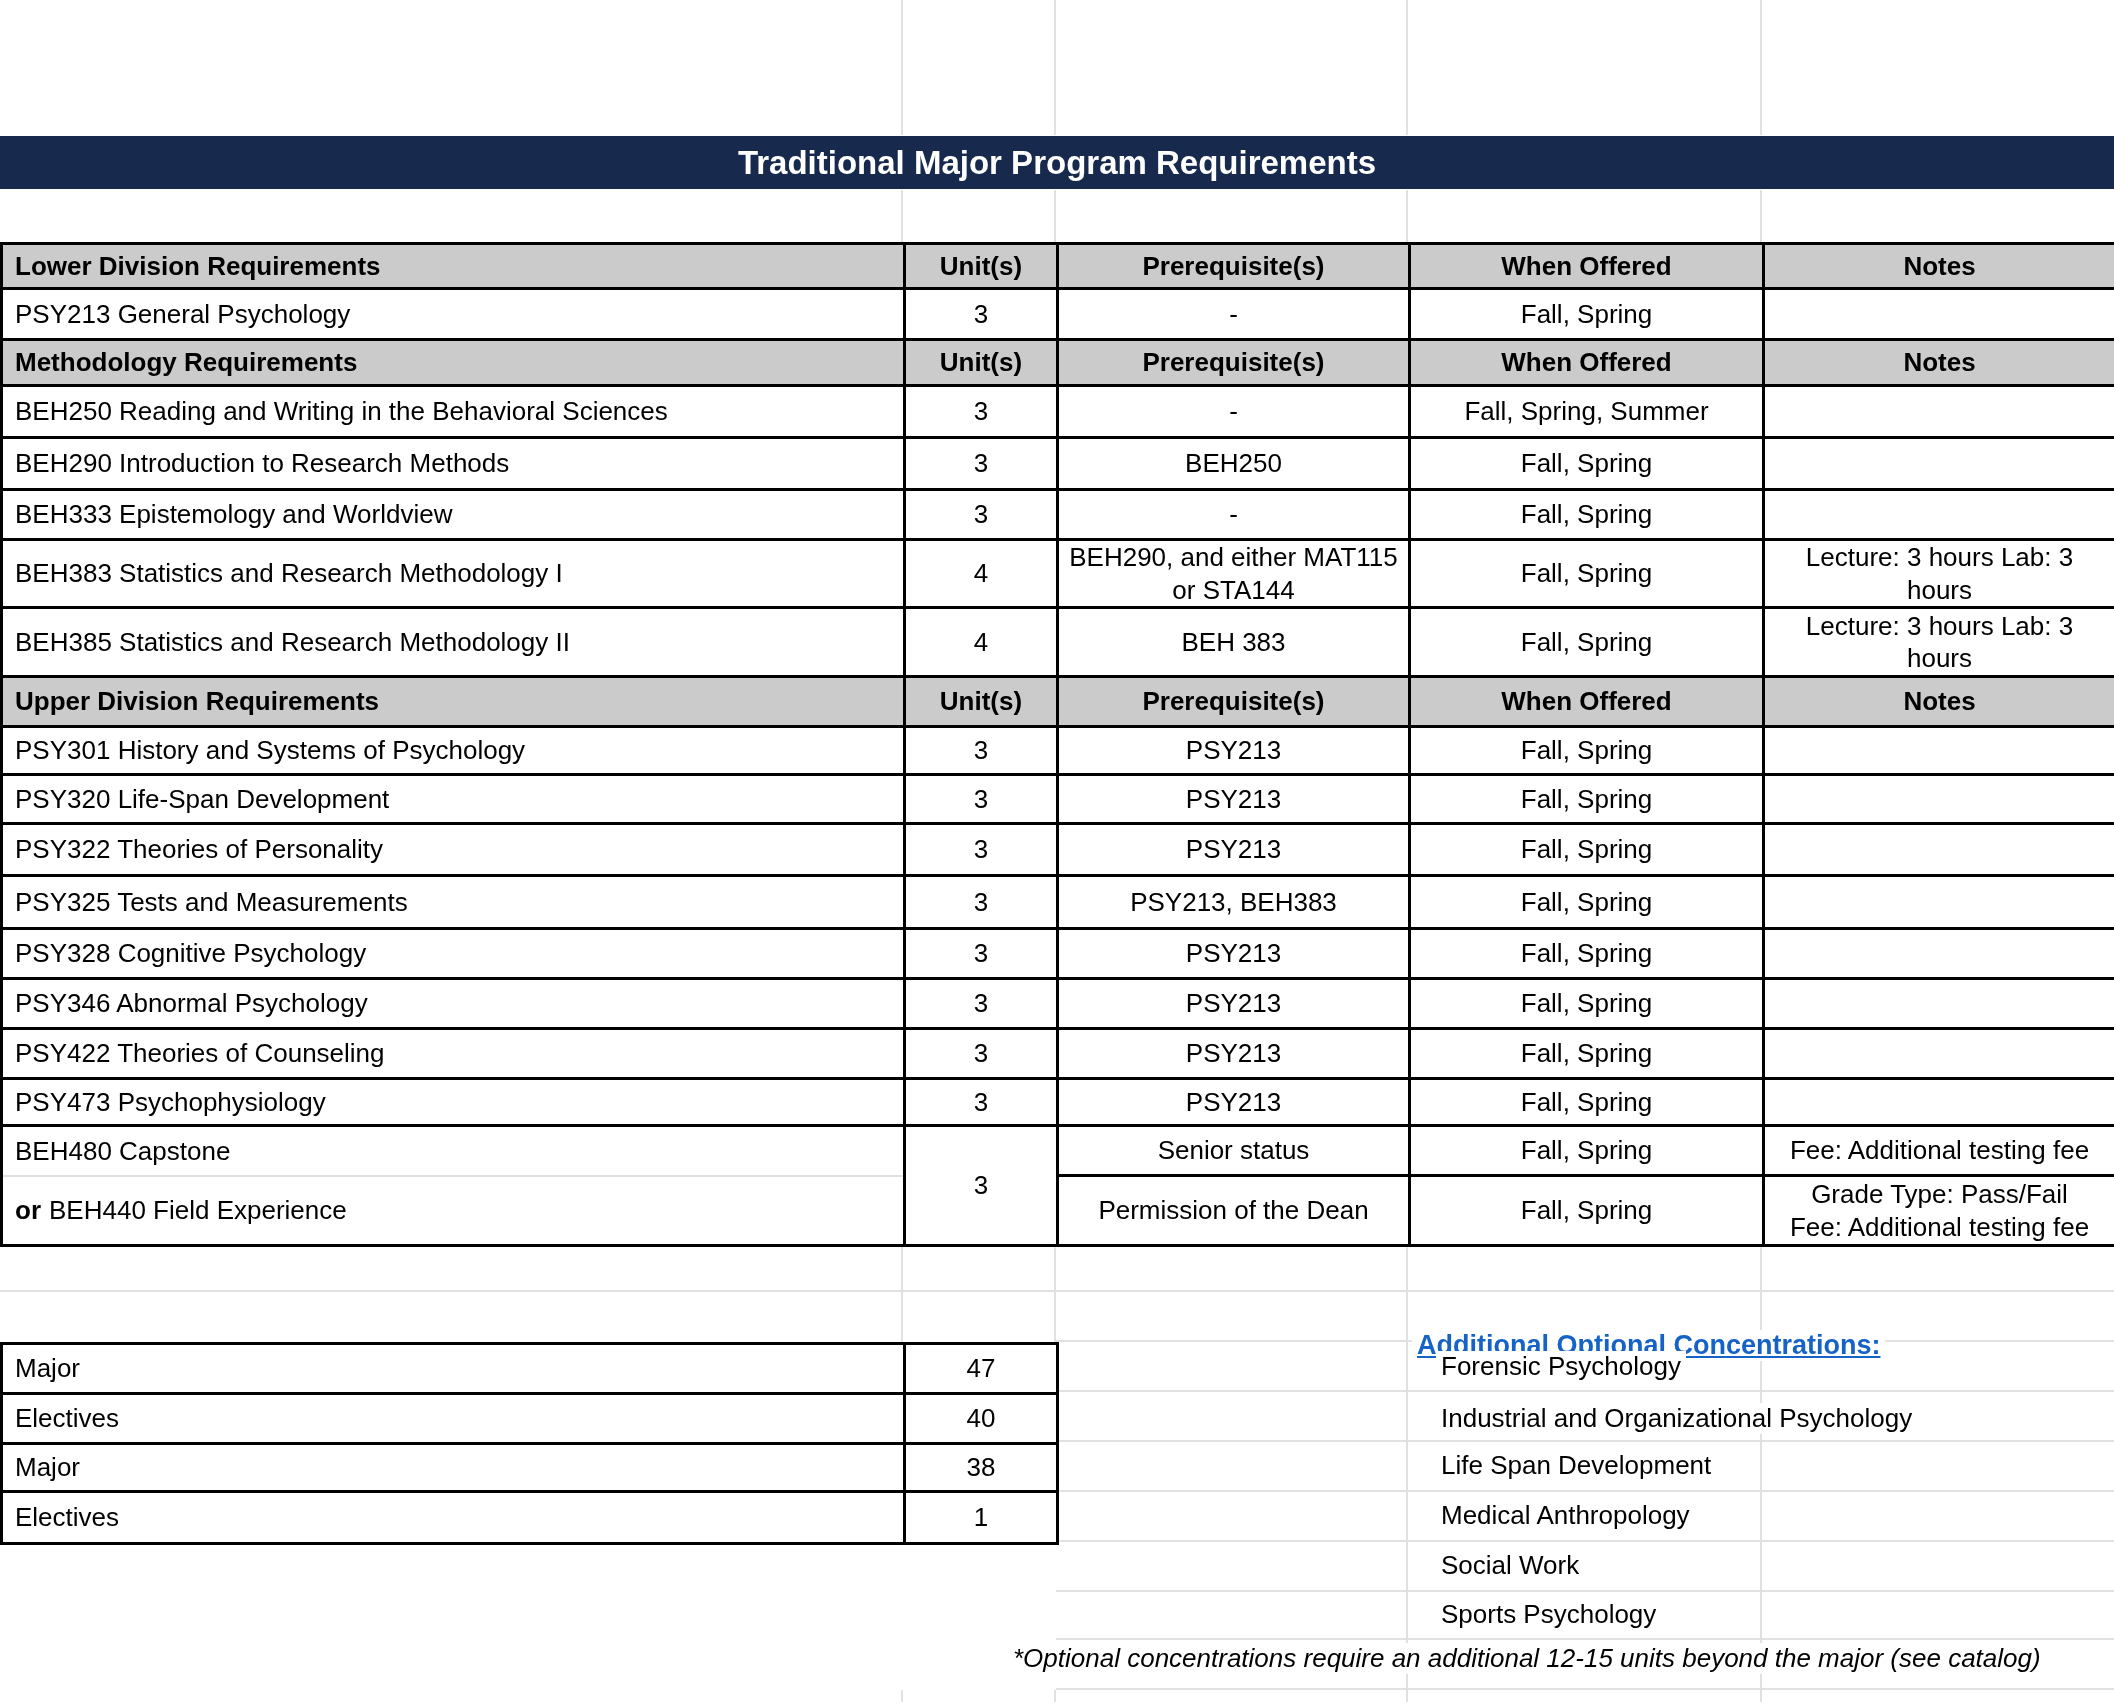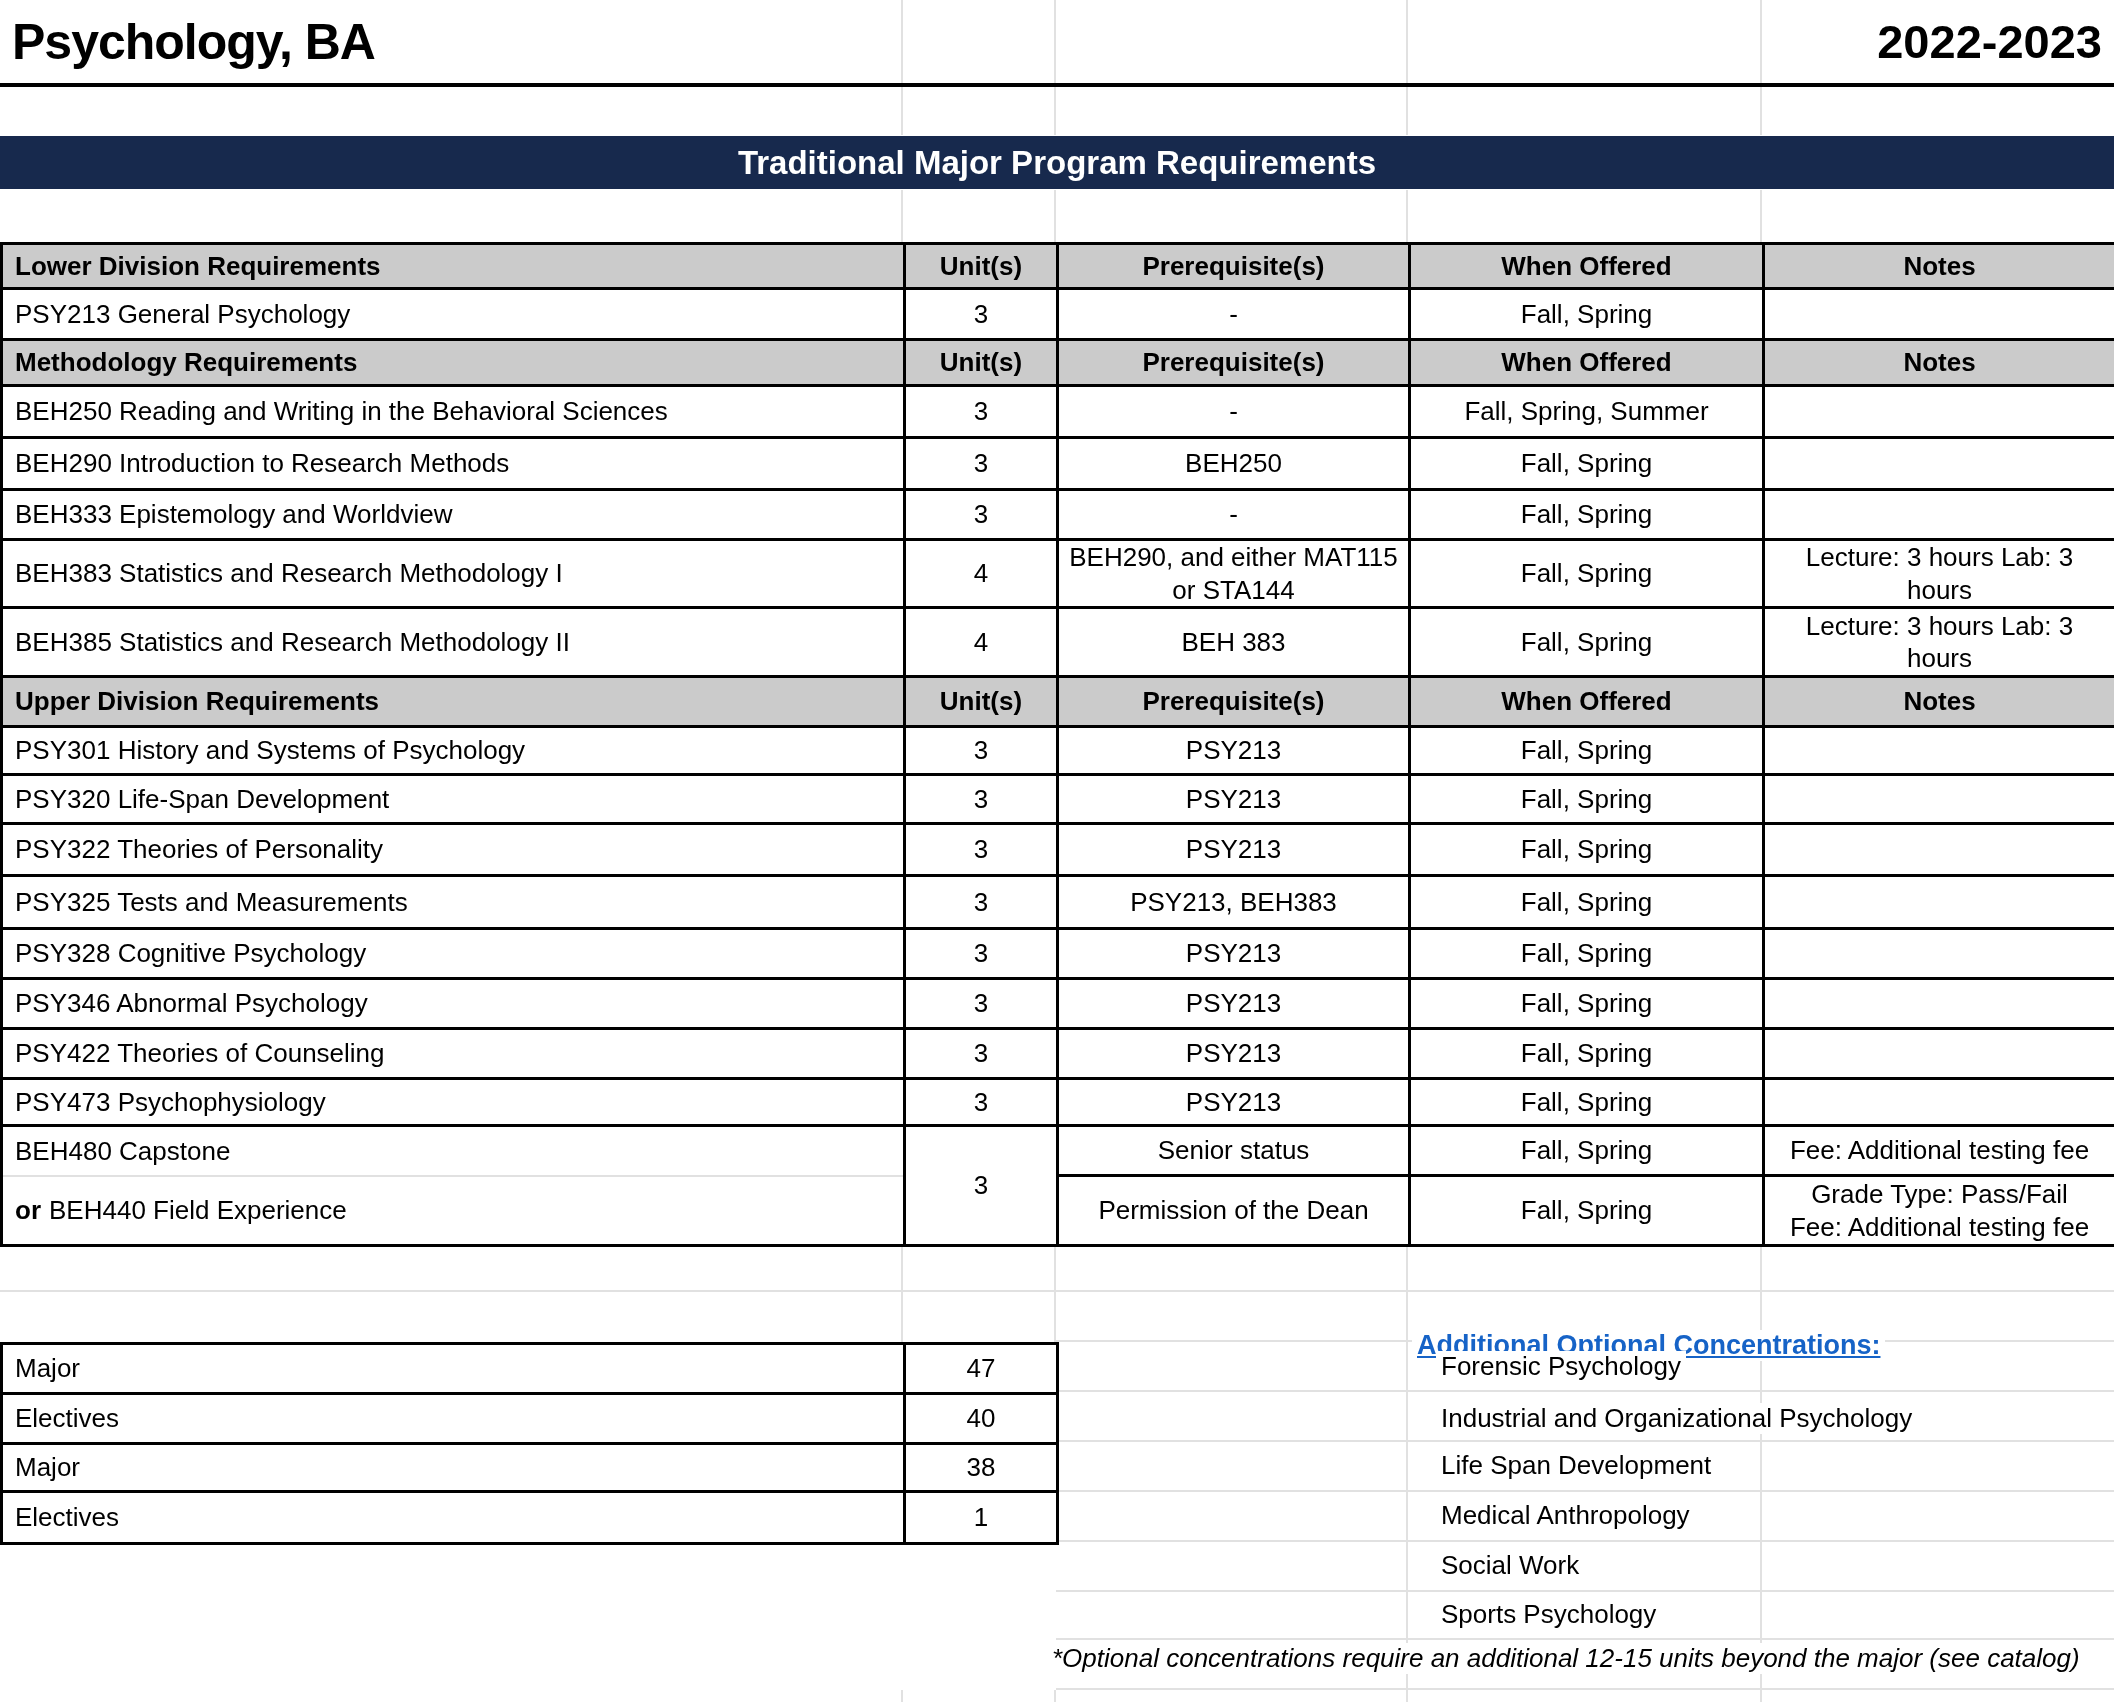--- a/index.html
+++ b/index.html
@@ -29,21 +29,21 @@
   td.notes{white-space:pre-line;}
   td.thinb{border-bottom:2px solid #e1e1e1;}
   td.thint{border-top:2px solid #e1e1e1;}
   .orb{font-weight:bold;margin-right:8px;}
   
   .conc{position:absolute;left:1408px;display:flex;align-items:center;z-index:2;white-space:nowrap;}
   .conc>span{background:#fff;padding:0 5px;}
   .conc-header{top:1292px;height:50px;padding-left:4px;margin-top:28px;}
   .conc-header>span{color:#1663c7;font-weight:bold;font-size:27px;text-decoration:underline;}
   .conc-item{padding-left:28px;font-size:26px;}
-  .fineprint{position:absolute;left:1048px;top:1638px;height:40px;display:flex;align-items:center;
+  .fineprint{position:absolute;left:1009px;top:1638px;height:40px;display:flex;align-items:center;
              z-index:2;white-space:nowrap;font-style:italic;font-size:26px;}
   .fineprint>span{background:#fff;padding:0 4px;}
 </style>
 </head>
 <body>
 
 <div class="sheet">
 
   <div class="vg" style="left:901px;top:0;height:135px"></div>
   <div class="vg" style="left:1054px;top:0;height:135px"></div>
@@ -62,24 +62,20 @@
   <div class="hg" style="top:1290px;left:0;width:2114px"></div>
   <div class="hg" style="top:1340px;left:1056px;width:1058px"></div>
   <div class="hg" style="top:1390px;left:1056px;width:1058px"></div>
   <div class="hg" style="top:1440px;left:1056px;width:1058px"></div>
   <div class="hg" style="top:1490px;left:1056px;width:1058px"></div>
   <div class="hg" style="top:1540px;left:1056px;width:1058px"></div>
   <div class="hg" style="top:1590px;left:1056px;width:1058px"></div>
   <div class="hg" style="top:1638px;left:1056px;width:1058px"></div>
   <div class="hg" style="top:1688px;left:1056px;width:1058px"></div>
 
-  <div class="title-row">
-    <div class="title">Psychology, BA</div>
-    <div class="year">2022-2023</div>
-  </div>
 
   <div class="banner">
     <span>Traditional Major Program Requirements</span>
   </div>
 
   <table class="main">
     <colgroup>
         <col style="width:903px">
         <col style="width:153px">
         <col style="width:352px">

